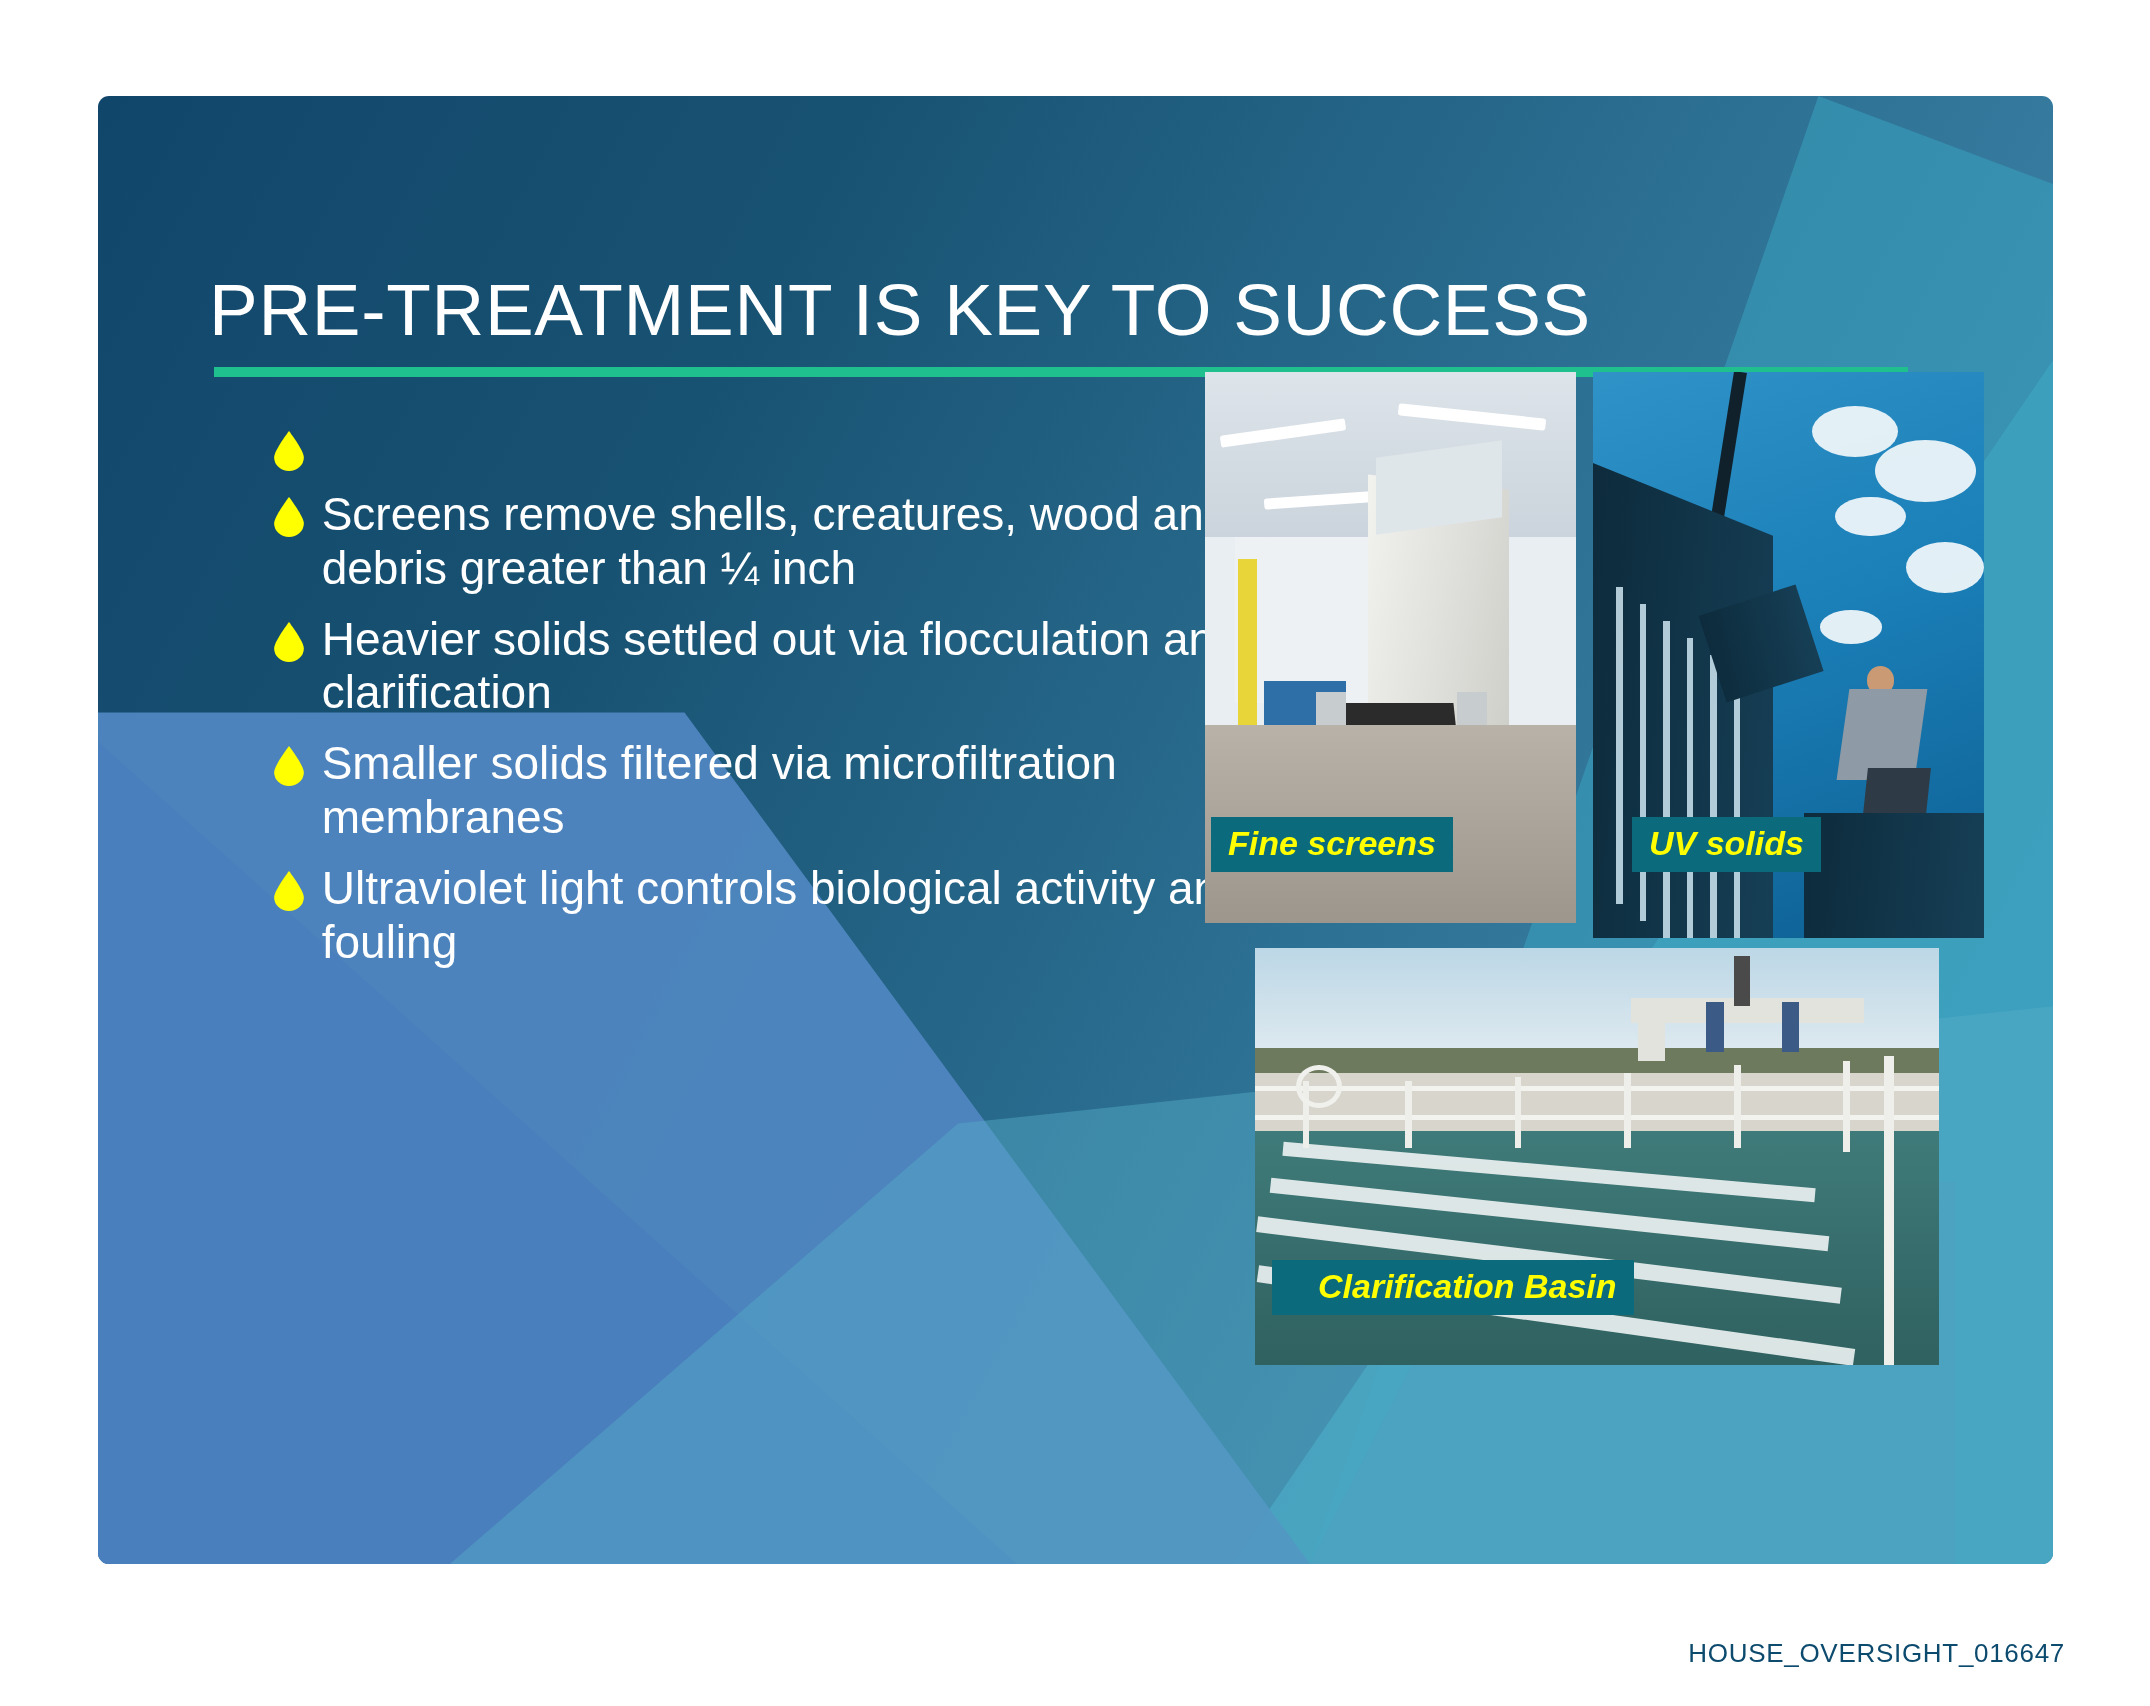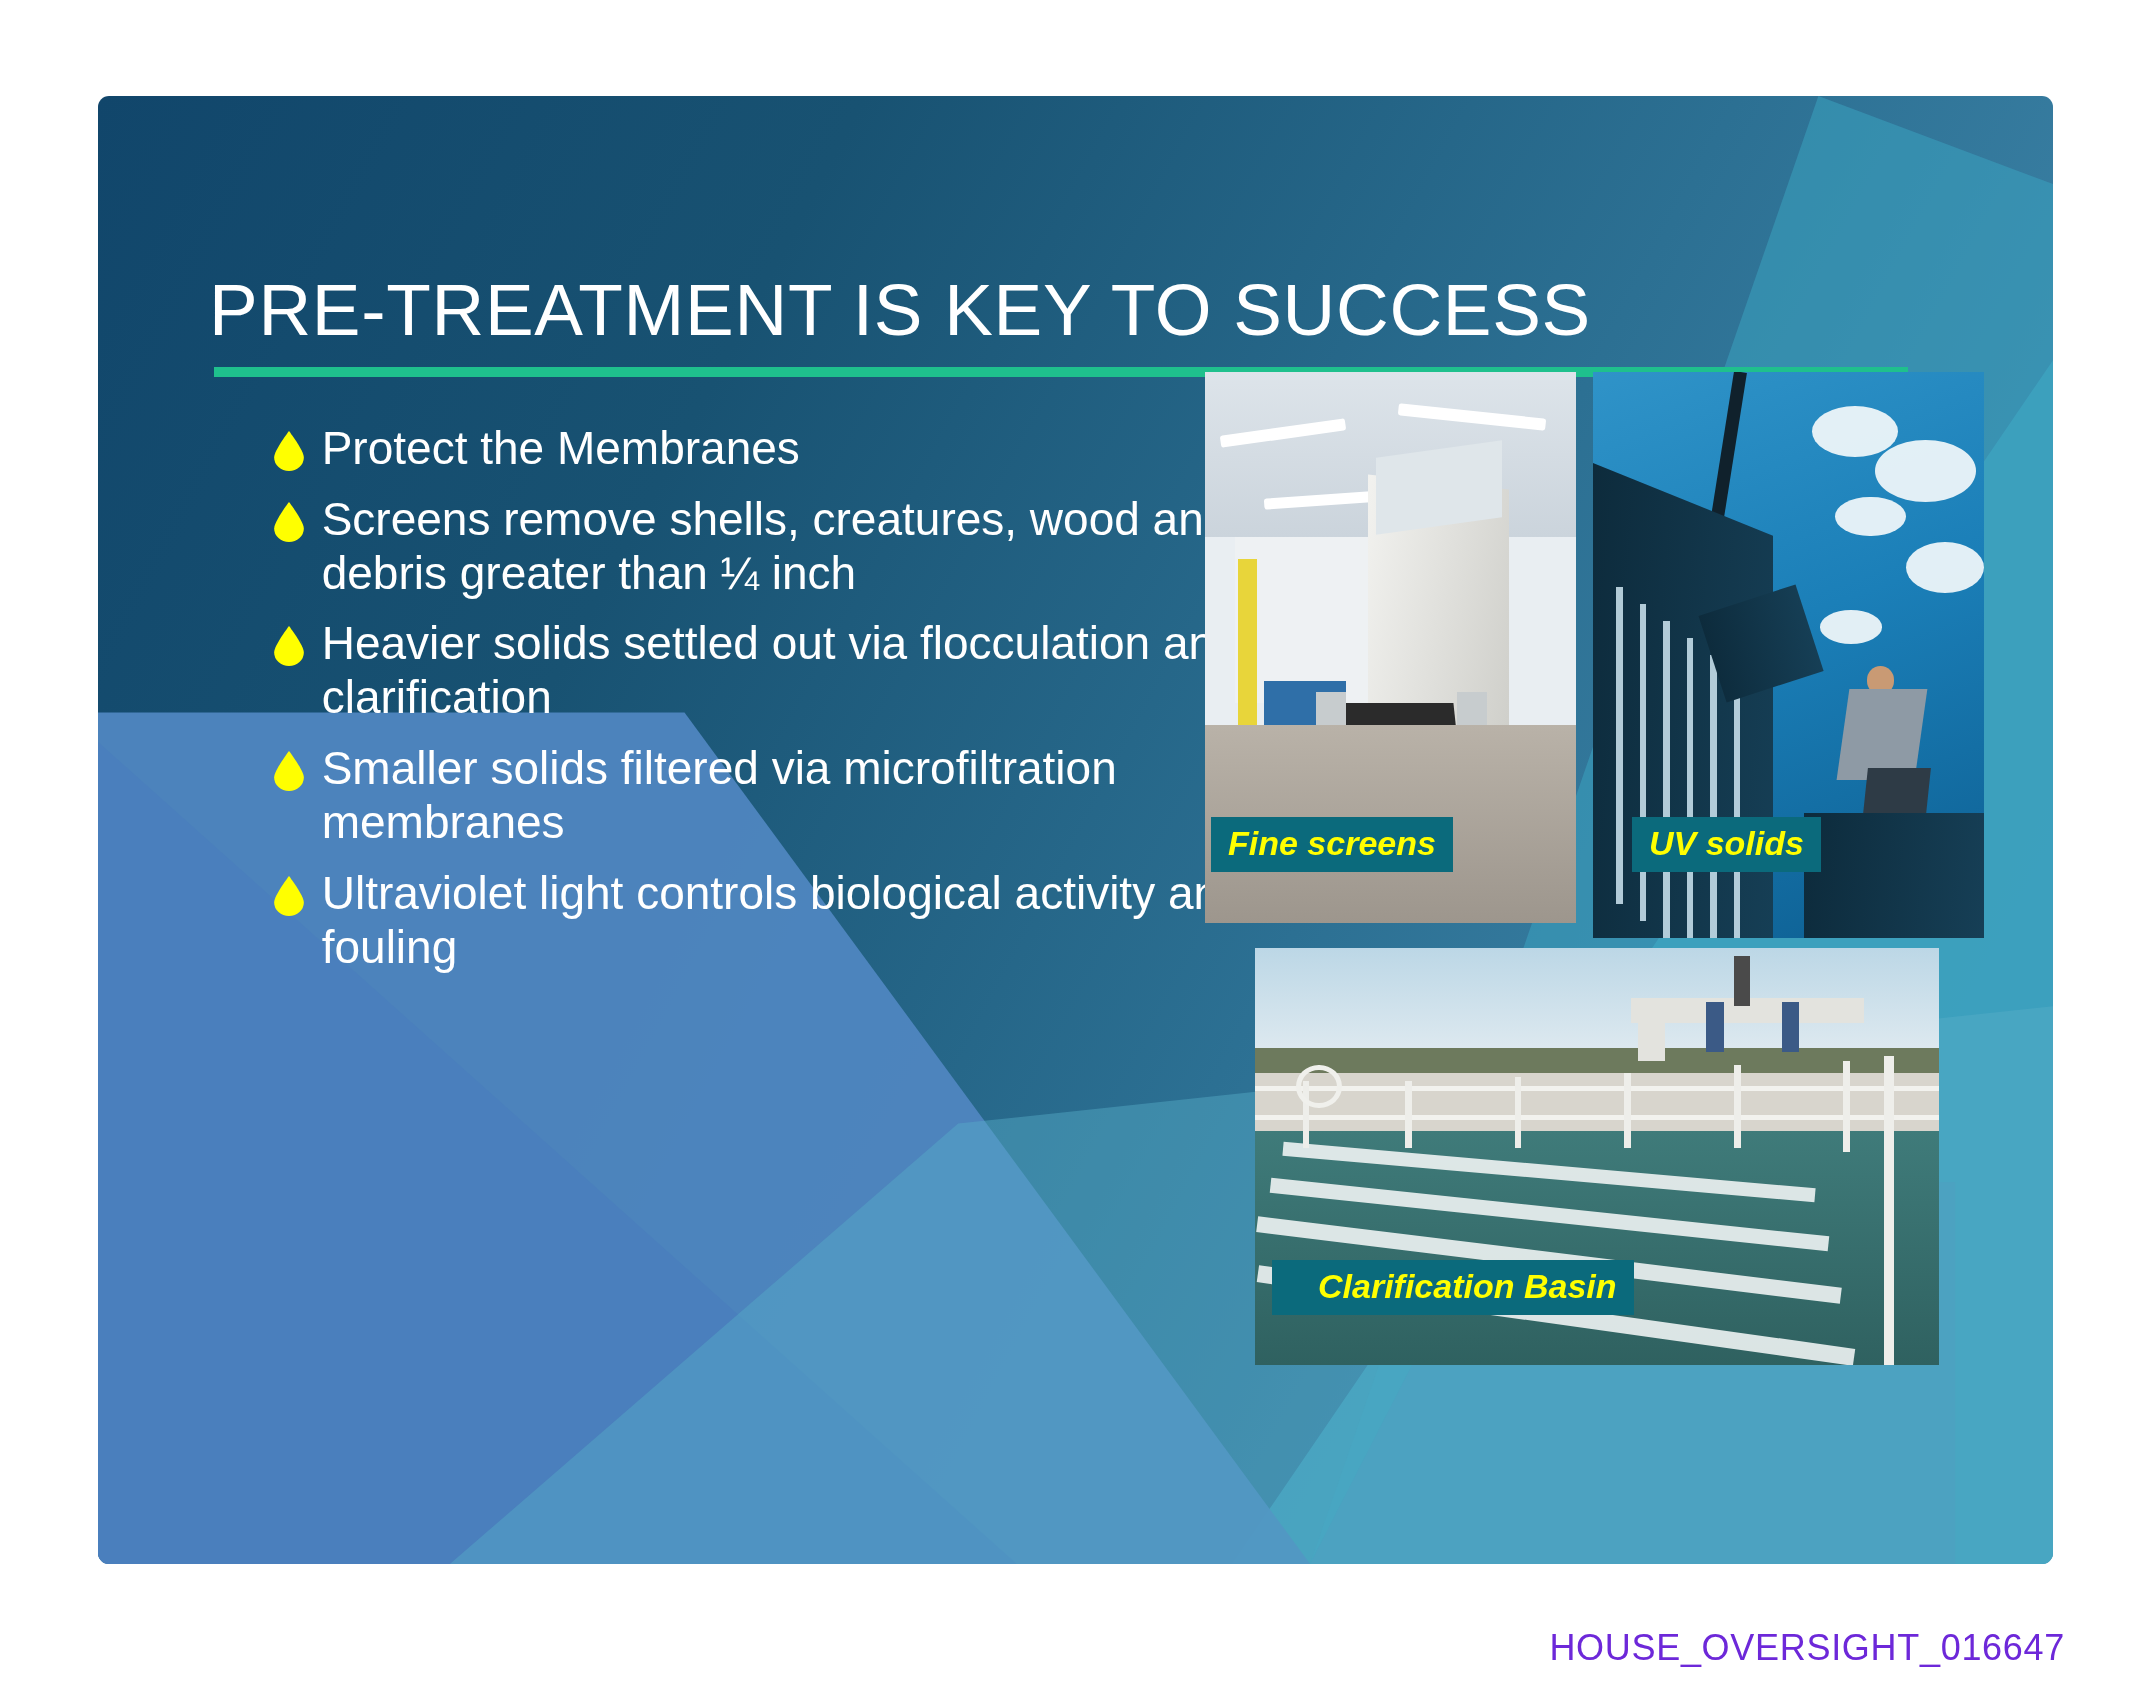--- a/index.html
+++ b/index.html
@@ -120,21 +120,21 @@
   .cb-stripe{position:absolute;background:#eef3f3;opacity:.9;}
   .cb-rail{position:absolute;background:#f2f2ee;}
   .cb-post{position:absolute;background:#eeeeea;}
   .cb-equip{position:absolute;background:#e3e3de;}
   .cb-ring{position:absolute;border:5.9px solid #f0f0ec;border-radius:50%;}
   #caption-clarification{left:1174px;top:1164px;padding-left:46px;}
 
   
   #footer-stamp{
     position:absolute;right:86px;bottom:38px;
-    color:#6d28d9;font-size:36px;letter-spacing:0.7px;
+    color:#0c4a6e;font-size:26px;letter-spacing:0.7px;
     font-family:"Liberation Sans", sans-serif;
   }
 </style>
 </head>
 <body>
 
 <div id="slide">
 
   <div class="bgshape" id="shape-teal-topright"></div>
   <div class="bgshape" id="shape-teal-diag"></div>
@@ -149,21 +149,20 @@
   <div id="title-rule"></div>
 
   <div id="bullet-list">
 
     <div class="bullet-item">
       <span class="drop-icon">
         <svg width="30" height="40" viewBox="0 0 46 62" aria-hidden="true">
           <path d="M23 0 C23 0 46 30 46 41 A23 21 0 0 1 0 41 C0 30 23 0 23 0 Z" fill="#ffff00"></path>
         </svg>
       </span>
-      <span class="bullet-text">Protect the Membranes</span>
     </div>
 
     <div class="bullet-item">
       <span class="drop-icon">
         <svg width="30" height="40" viewBox="0 0 46 62" aria-hidden="true">
           <path d="M23 0 C23 0 46 30 46 41 A23 21 0 0 1 0 41 C0 30 23 0 23 0 Z" fill="#ffff00"></path>
         </svg>
       </span>
       <span class="bullet-text">Screens remove shells, creatures, wood and debris greater than ¼ inch</span>
     </div>

